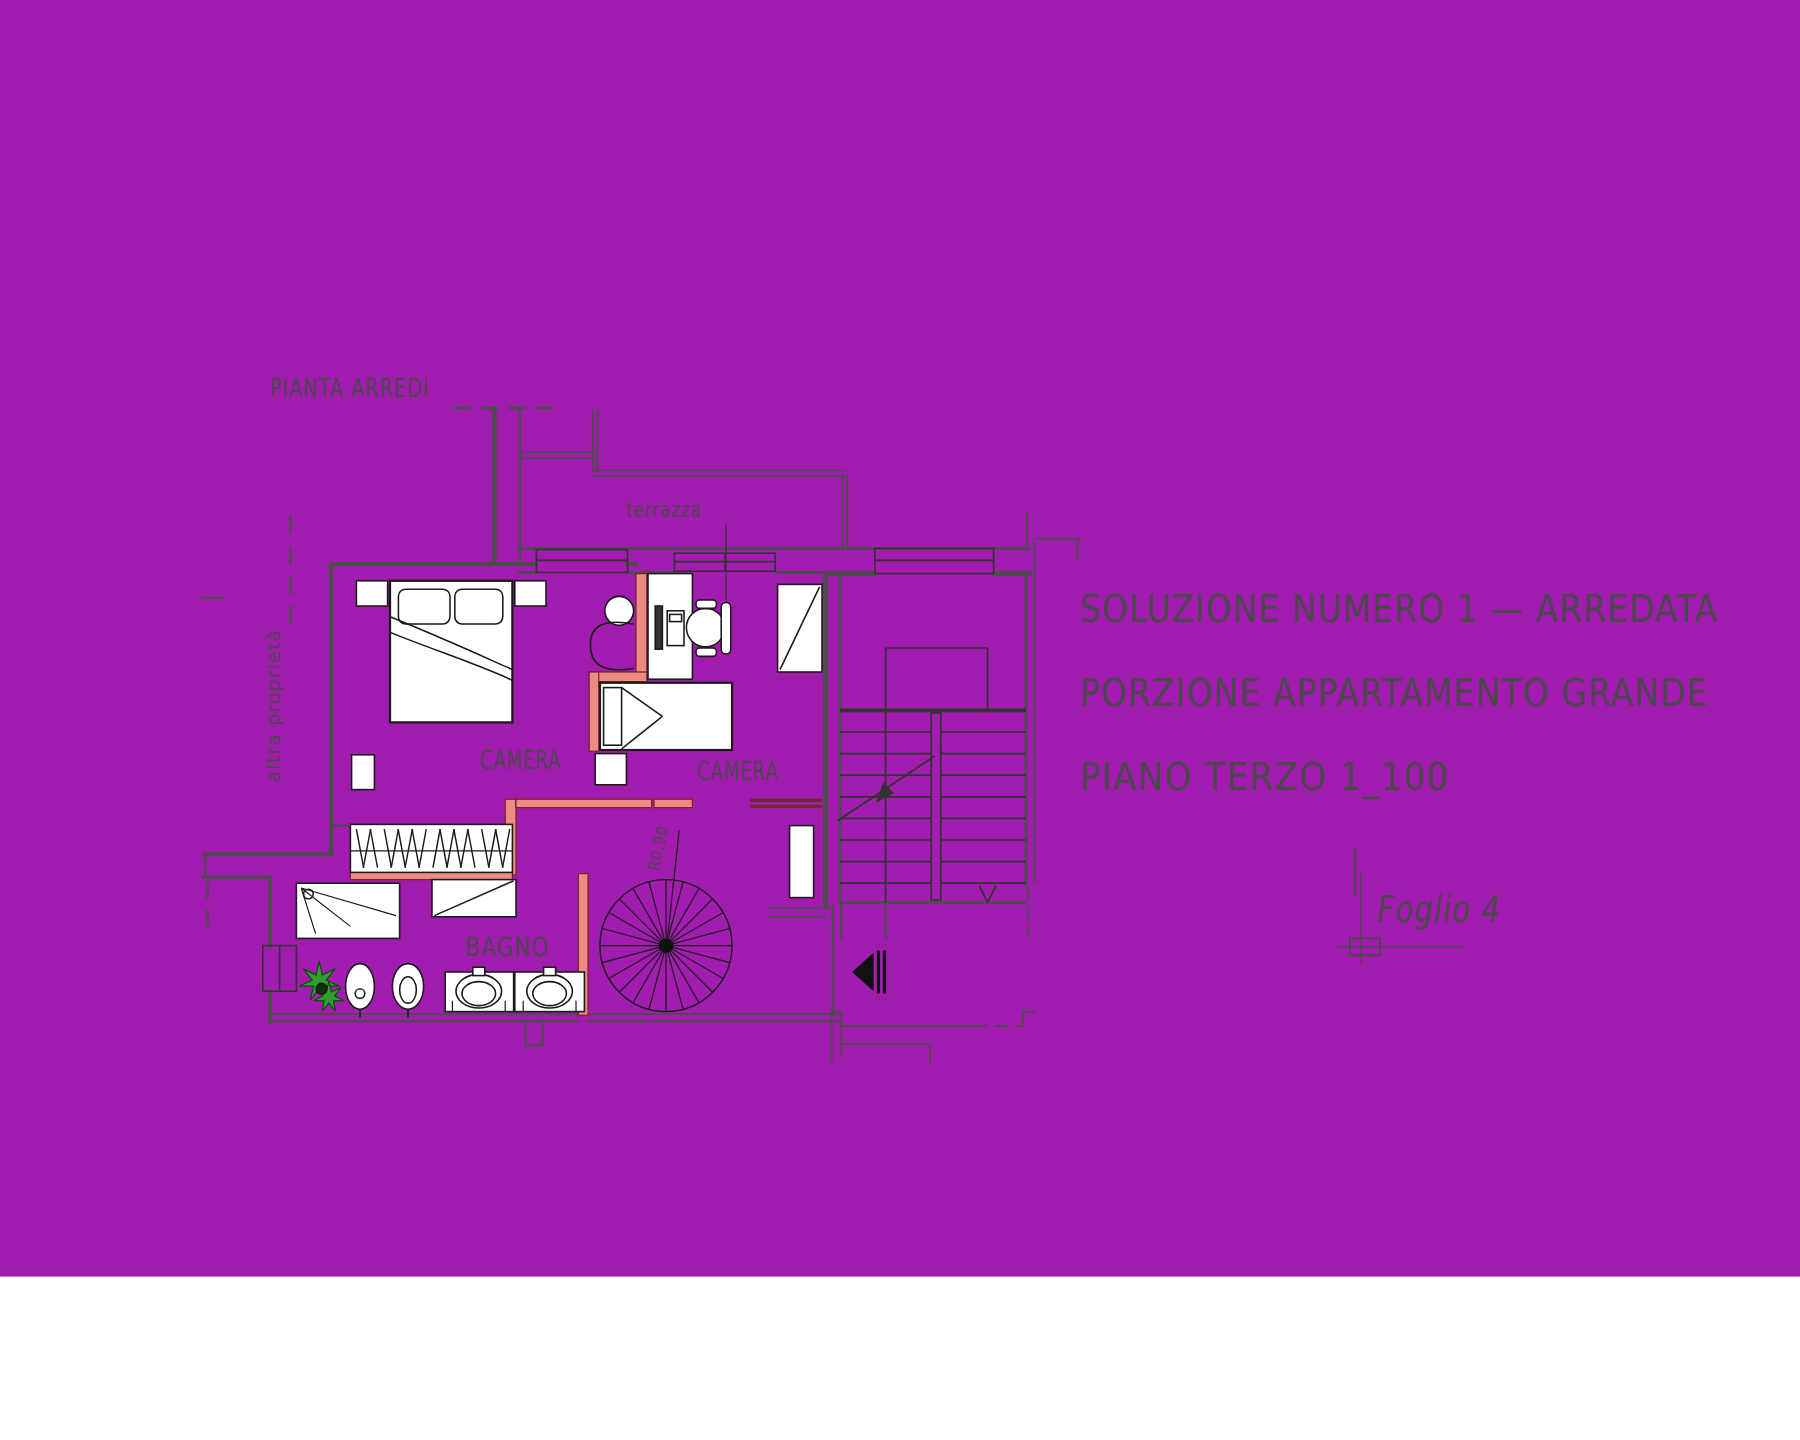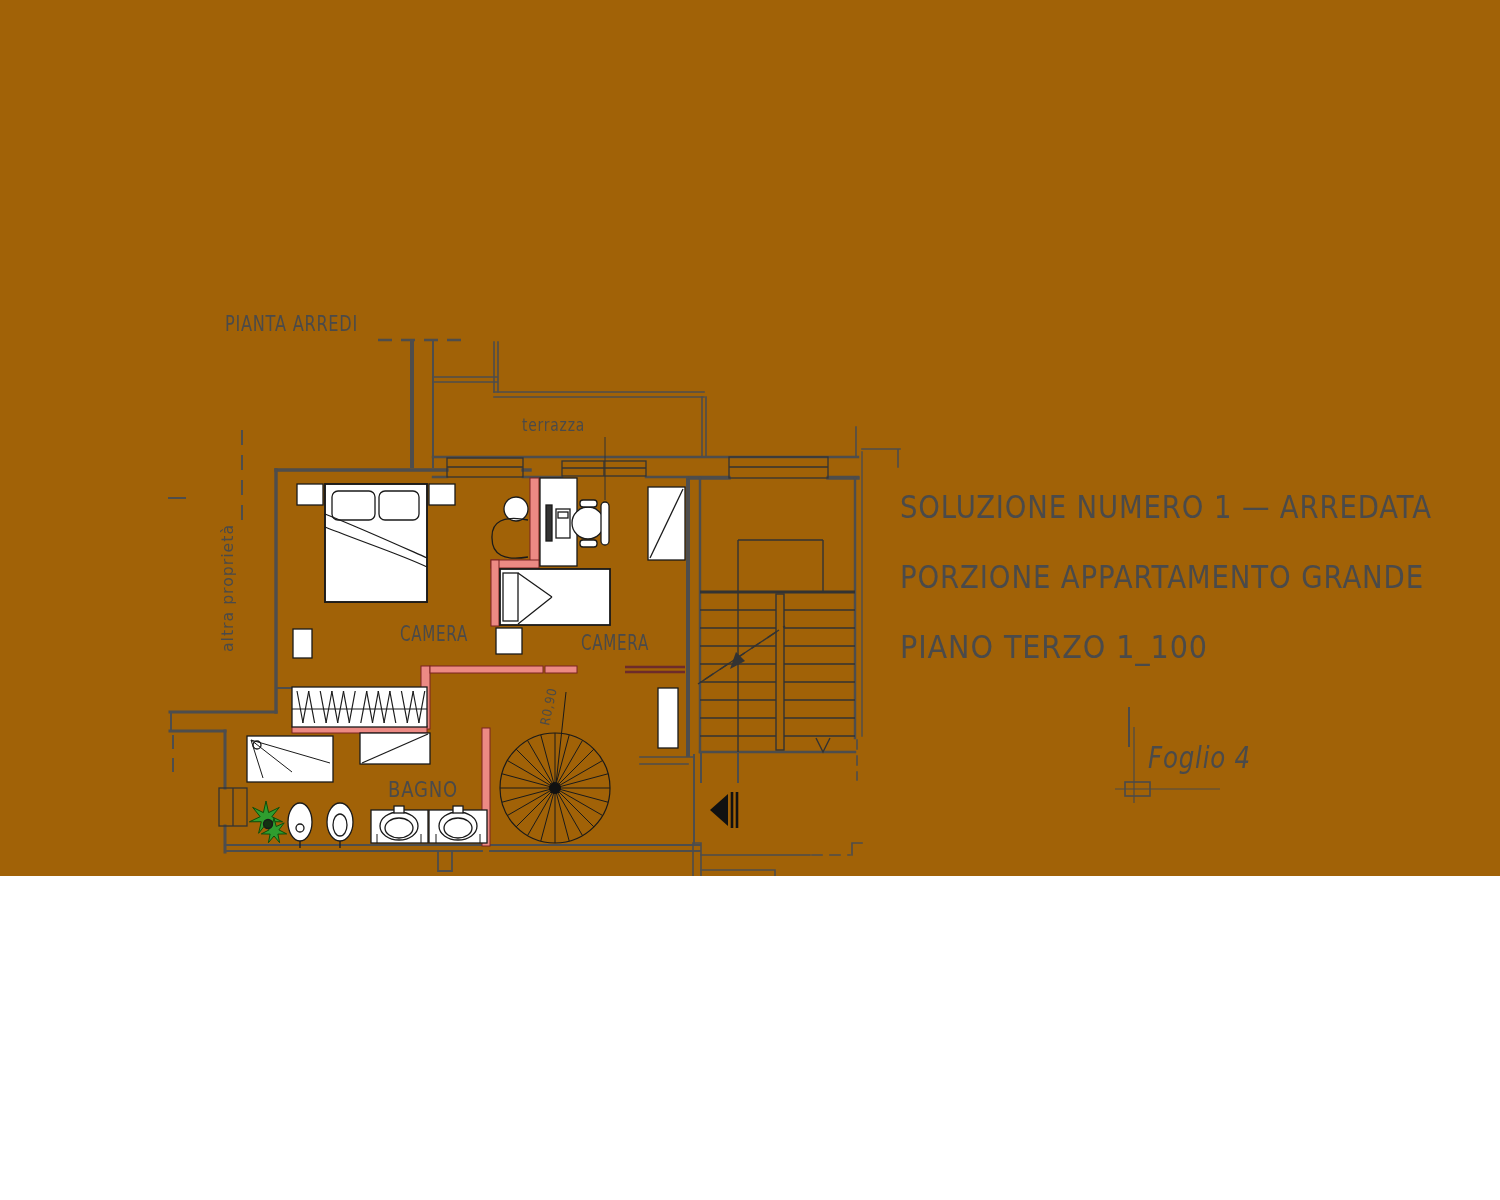--- a/index.html
+++ b/index.html
@@ -1,16 +1,16 @@
 <!DOCTYPE html>
 <html><head>
 <meta charset="utf-8">
 <style>
   html,body{margin:0;padding:0;background:#ffffff;}
-  #canvas{position:relative;width:1500px;height:876px;background:#a16207;overflow:hidden;
+  #canvas{position:relative;width:1500px;height:1064px;background:#a21caf;overflow:hidden;
           font-family:"DejaVu Sans", sans-serif;text-align:center;}
   svg text{fill:#4a4a4a;font-family:"DejaVu Sans", sans-serif;}
   .cad{letter-spacing:1px;}
 </style>
 </head>
 <body>
 
 <div id="canvas">
 <svg id="plan" width="1500" height="1200" viewBox="0 0 1500 1200">
 

